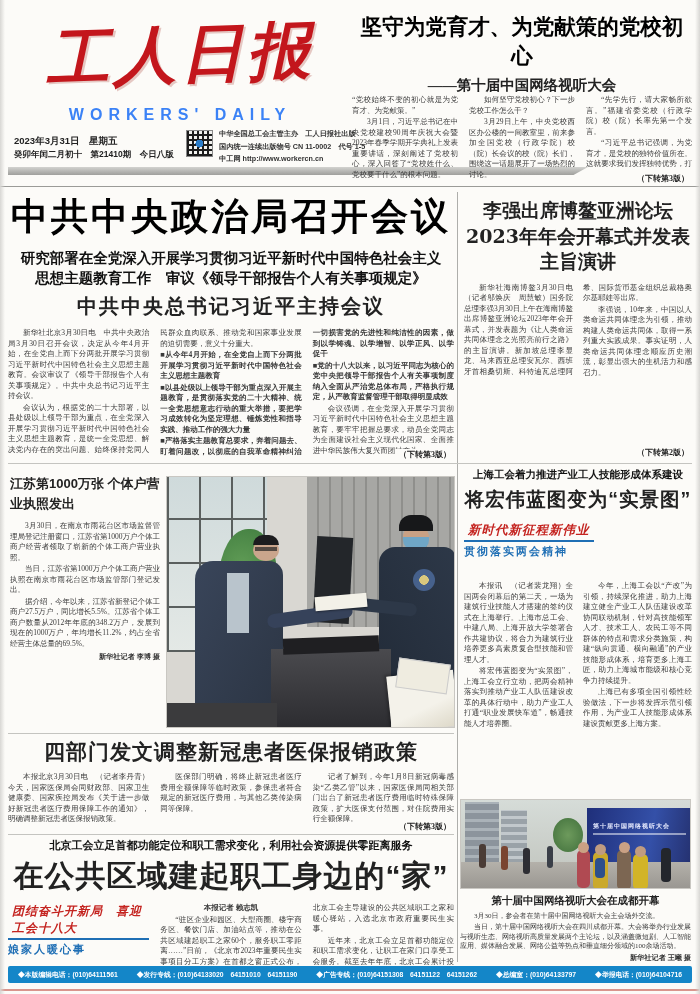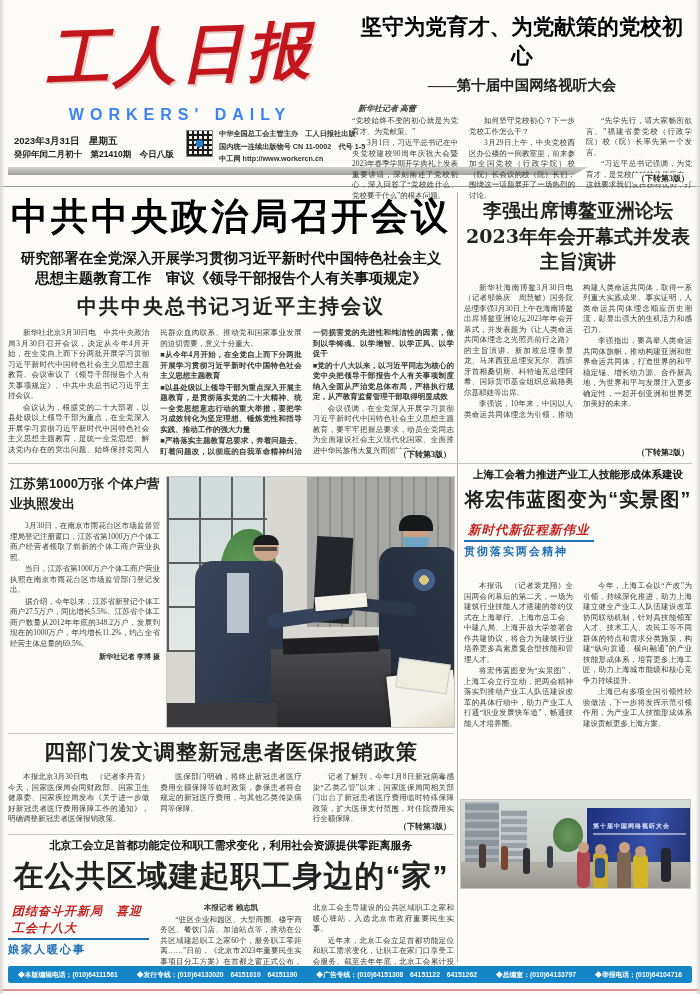--- a/index.html
+++ b/index.html
@@ -82,21 +82,20 @@
     <div>中华全国总工会主管主办　工人日报社出版</div>
     <div>国内统一连续出版物号 CN 11-0002　代号 1-5</div>
     <div>中工网 http://www.workercn.cn</div>
   </div>
   <div class="abs ribbon"></div>
   <div class="hr" style="left:0;top:186px;width:700px;"></div>
 
   <div class="abs" style="left:352px;top:12px;width:340px;height:172px;">
     <div class="h-dangxiao hei">坚守为党育才、为党献策的党校初心</div>
     <div class="sub-dangxiao">——第十届中国网络视听大会</div>
-    <div class="byline" style="margin:8px 0 2px 6px;font-style:italic;">新华社记者 高蕾</div>
     <div class="cols3" style="height:92px;position:relative;">
       <p class="bp noindent">“党校始终不变的初心就是为党育才、为党献策。”</p>
       <p class="bp">3月1日，习近平总书记在中央党校建校90周年庆祝大会暨2023年春季学期开学典礼上发表重要讲话，深刻阐述了党校初心，深入回答了“党校姓什么、党校要干什么”的根本问题。</p>
       <p class="bp">如何坚守党校初心？下一步党校工作怎么干？</p>
       <p class="bp">3月29日上午，中央党校西区办公楼的一间教室里，前来参加全国党校（行政学院）校（院）长会议的校（院）长们，围绕这一话题展开了一场热烈的讨论。</p>
       <p class="bp">“先学先行，请大家畅所欲言。”福建省委党校（行政学院）校（院）长率先第一个发言。</p>
       <p class="bp">“习近平总书记强调，为党育才，是党校的独特价值所在。这就要求我们发挥独特优势，打造高质量的师资队伍、思想内涵、工作方法和教学生态。”</p>
 
     </div>
     <span class="jump">（下转第3版）</span>
@@ -119,21 +118,20 @@
     <span class="jump">（下转第3版）</span>
   </div>
 
   <div class="vr" style="left:457px;top:192px;height:770px;"></div>
 
   <div class="abs" style="left:464px;top:198px;width:228px;height:260px;">
     <div class="h-liqiang">李强出席博鳌亚洲论坛2023年年会开幕式并发表主旨演讲</div>
     <div class="cols2" style="height:192px;margin-top:8px;position:relative;">
       <p class="bp">新华社海南博鳌3月30日电　（记者邬焕庆　周慧敏）国务院总理李强3月30日上午在海南博鳌出席博鳌亚洲论坛2023年年会开幕式，并发表题为《让人类命运共同体理念之光照亮前行之路》的主旨演讲。新加坡总理李显龙、马来西亚总理安瓦尔、西班牙首相桑切斯、科特迪瓦总理阿希、国际货币基金组织总裁格奥尔基耶娃等出席。</p>
       <p class="bp">李强说，10年来，中国以人类命运共同体理念为引领，推动构建人类命运共同体，取得一系列重大实践成果。事实证明，人类命运共同体理念顺应历史潮流，彰显出强大的生机活力和感召力。</p>
-      <p class="bp">李强指出，要高举人类命运共同体旗帜，推动构建亚洲和世界命运共同体，打造世界的和平稳定锚、增长动力源、合作新高地，为世界和平与发展注入更多确定性，一起开创亚洲和世界更加美好的未来。</p>
     </div>
     <span class="jump">（下转第2版）</span>
   </div>
 
   <div class="hr" style="left:8px;top:463px;width:684px;background:#c4c4c0;"></div>
 
   <div class="abs" style="left:10px;top:474px;width:150px;height:256px;">
     <div class="h-jiangsu hei">江苏第1000万张 个体户营业执照发出</div>
     <div style="margin-top:8px;">
       <p class="bp">3月30日，在南京市雨花台区市场监督管理局登记注册窗口，江苏省第1000万户个体工商户经营者领取了崭新的个体工商户营业执照。</p>
@@ -235,20 +233,28 @@
     <div class="ph" style="left:134px;top:58px;width:10px;height:20px;border-radius:4px;background:#2d4f8c;"></div>
     <div class="ph" style="left:156px;top:50px;width:14px;height:40px;border-radius:5px;background:#7c6652;"></div>
     <div class="ph" style="left:172px;top:54px;width:15px;height:36px;border-radius:5px;background:#d2b428;"></div>
     <div class="ph" style="left:200px;top:48px;width:10px;height:34px;border-radius:4px;background:#23262c;"></div>
     <div class="ph" style="left:117px;top:42px;width:11px;height:11px;border-radius:50%;background:#caa184;"></div>
     <div class="ph" style="left:134px;top:44px;width:11px;height:11px;border-radius:50%;background:#c09c80;"></div>
     <div class="ph" style="left:158px;top:42px;width:11px;height:11px;border-radius:50%;background:#caa184;"></div>
     <div class="ph" style="left:174px;top:46px;width:11px;height:11px;border-radius:50%;background:#c09c80;"></div>
   </div>
 
+  <div class="abs" style="left:460px;top:894px;width:231px;height:68px;">
+    <div class="cap-title hei">第十届中国网络视听大会在成都开幕</div>
+    <div style="margin-top:4px;">
+      <p class="bp" style="font-size:7px;">3月30日，参会者在第十届中国网络视听大会主会场外交流。</p>
+      <p class="bp" style="font-size:7px;">当日，第十届中国网络视听大会在四川成都开幕。大会将举办行业发展与视听生态、网络视听高质量发展两个主论坛，以及涵盖微短剧、人工智能应用、媒体融合发展、网络公益等热点和垂直细分领域的100余场活动。</p>
+    </div>
+    <span class="credit" style="margin-top:1px;">新华社记者 王曦 摄</span>
+  </div>
 
   <div class="abs footbar">
     <span>◆本版编辑电话：(010)64111561</span>
     <span>◆发行专线：(010)64133020　64151010　64151190</span>
     <span>◆广告专线：(010)64151308　64151122　64151262</span>
     <span>◆总编室：(010)64133797</span>
     <span>◆举报电话：(010)64104716</span>
   </div>
   <div class="abs redline"></div>
 

